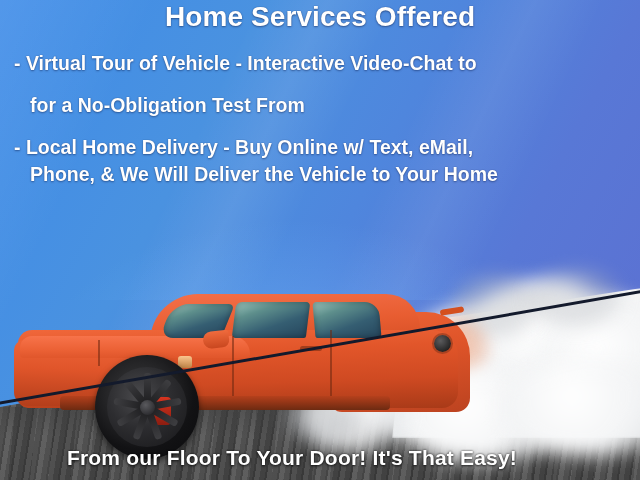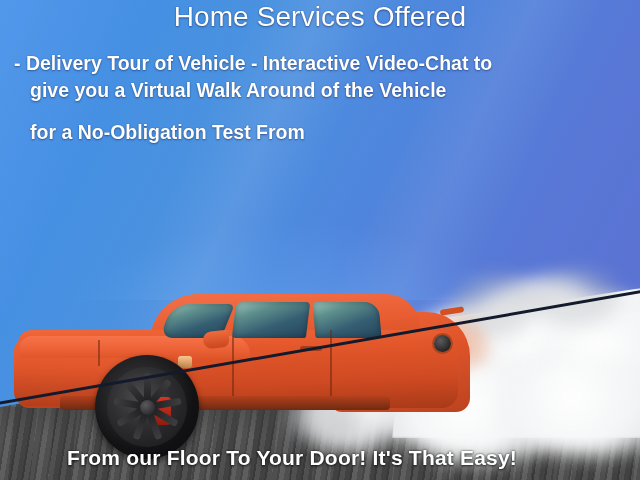--- a/index.html
+++ b/index.html
@@ -160,21 +160,21 @@
   }
   .spoiler{
     position:absolute; left:440px; top:308px; width:24px; height:6px;
     background:#d4501f; border-radius:3px; transform:rotate(-9deg);
   }
 
   
   .title{
     position:absolute; left:0; top:1px; width:640px;
     text-align:center; color:#ffffff;
-    font-size:28px; font-weight:normal; letter-spacing:.1px;
+    font-size:28px; font-weight:bold; letter-spacing:.1px;
     text-shadow:0 1px 2px rgba(20,40,90,.55), 0 0 1px rgba(20,40,90,.6);
   }
   .bullets{position:absolute; left:0; top:50px; width:640px;}
   .bullet{
     color:#ffffff; font-size:19.5px; font-weight:bold; line-height:27px;
     padding:0 14px 0 14px; margin-bottom:15px;
     text-shadow:0 1px 2px rgba(20,40,90,.5), 0 0 1px rgba(20,40,90,.55);
   }
   .bullet .l1{display:block;}
   .bullet .l2{display:block; padding-left:16px;}
@@ -259,22 +259,25 @@
   </div>
 
   <div class="horizon">
       <i></i>
     </div>
 
   <div class="title">Home Services Offered</div>
 
   <div class="bullets">
     <div class="bullet">
-      <span class="l1">- Delivery Tour of Vehicle - Interactive Video-Chat to</span>
-      <span class="l2">give you a Virtual Walk Around of the Vehicle</span>
+      <span class="l1">- Virtual Tour of Vehicle - Interactive Video-Chat to</span>
     </div>
     <div class="bullet">
       <span class="l2">for a No-Obligation Test From</span>
     </div>
+    <div class="bullet">
+      <span class="l1">- Local Home Delivery - Buy Online w/ Text, eMail,</span>
+      <span class="l2">Phone, &amp; We Will Deliver the Vehicle to Your Home</span>
+    </div>
   </div>
 
   <div class="tagline">From our Floor To Your Door!  It's That Easy!</div>
 </div>
 
 </body></html>

